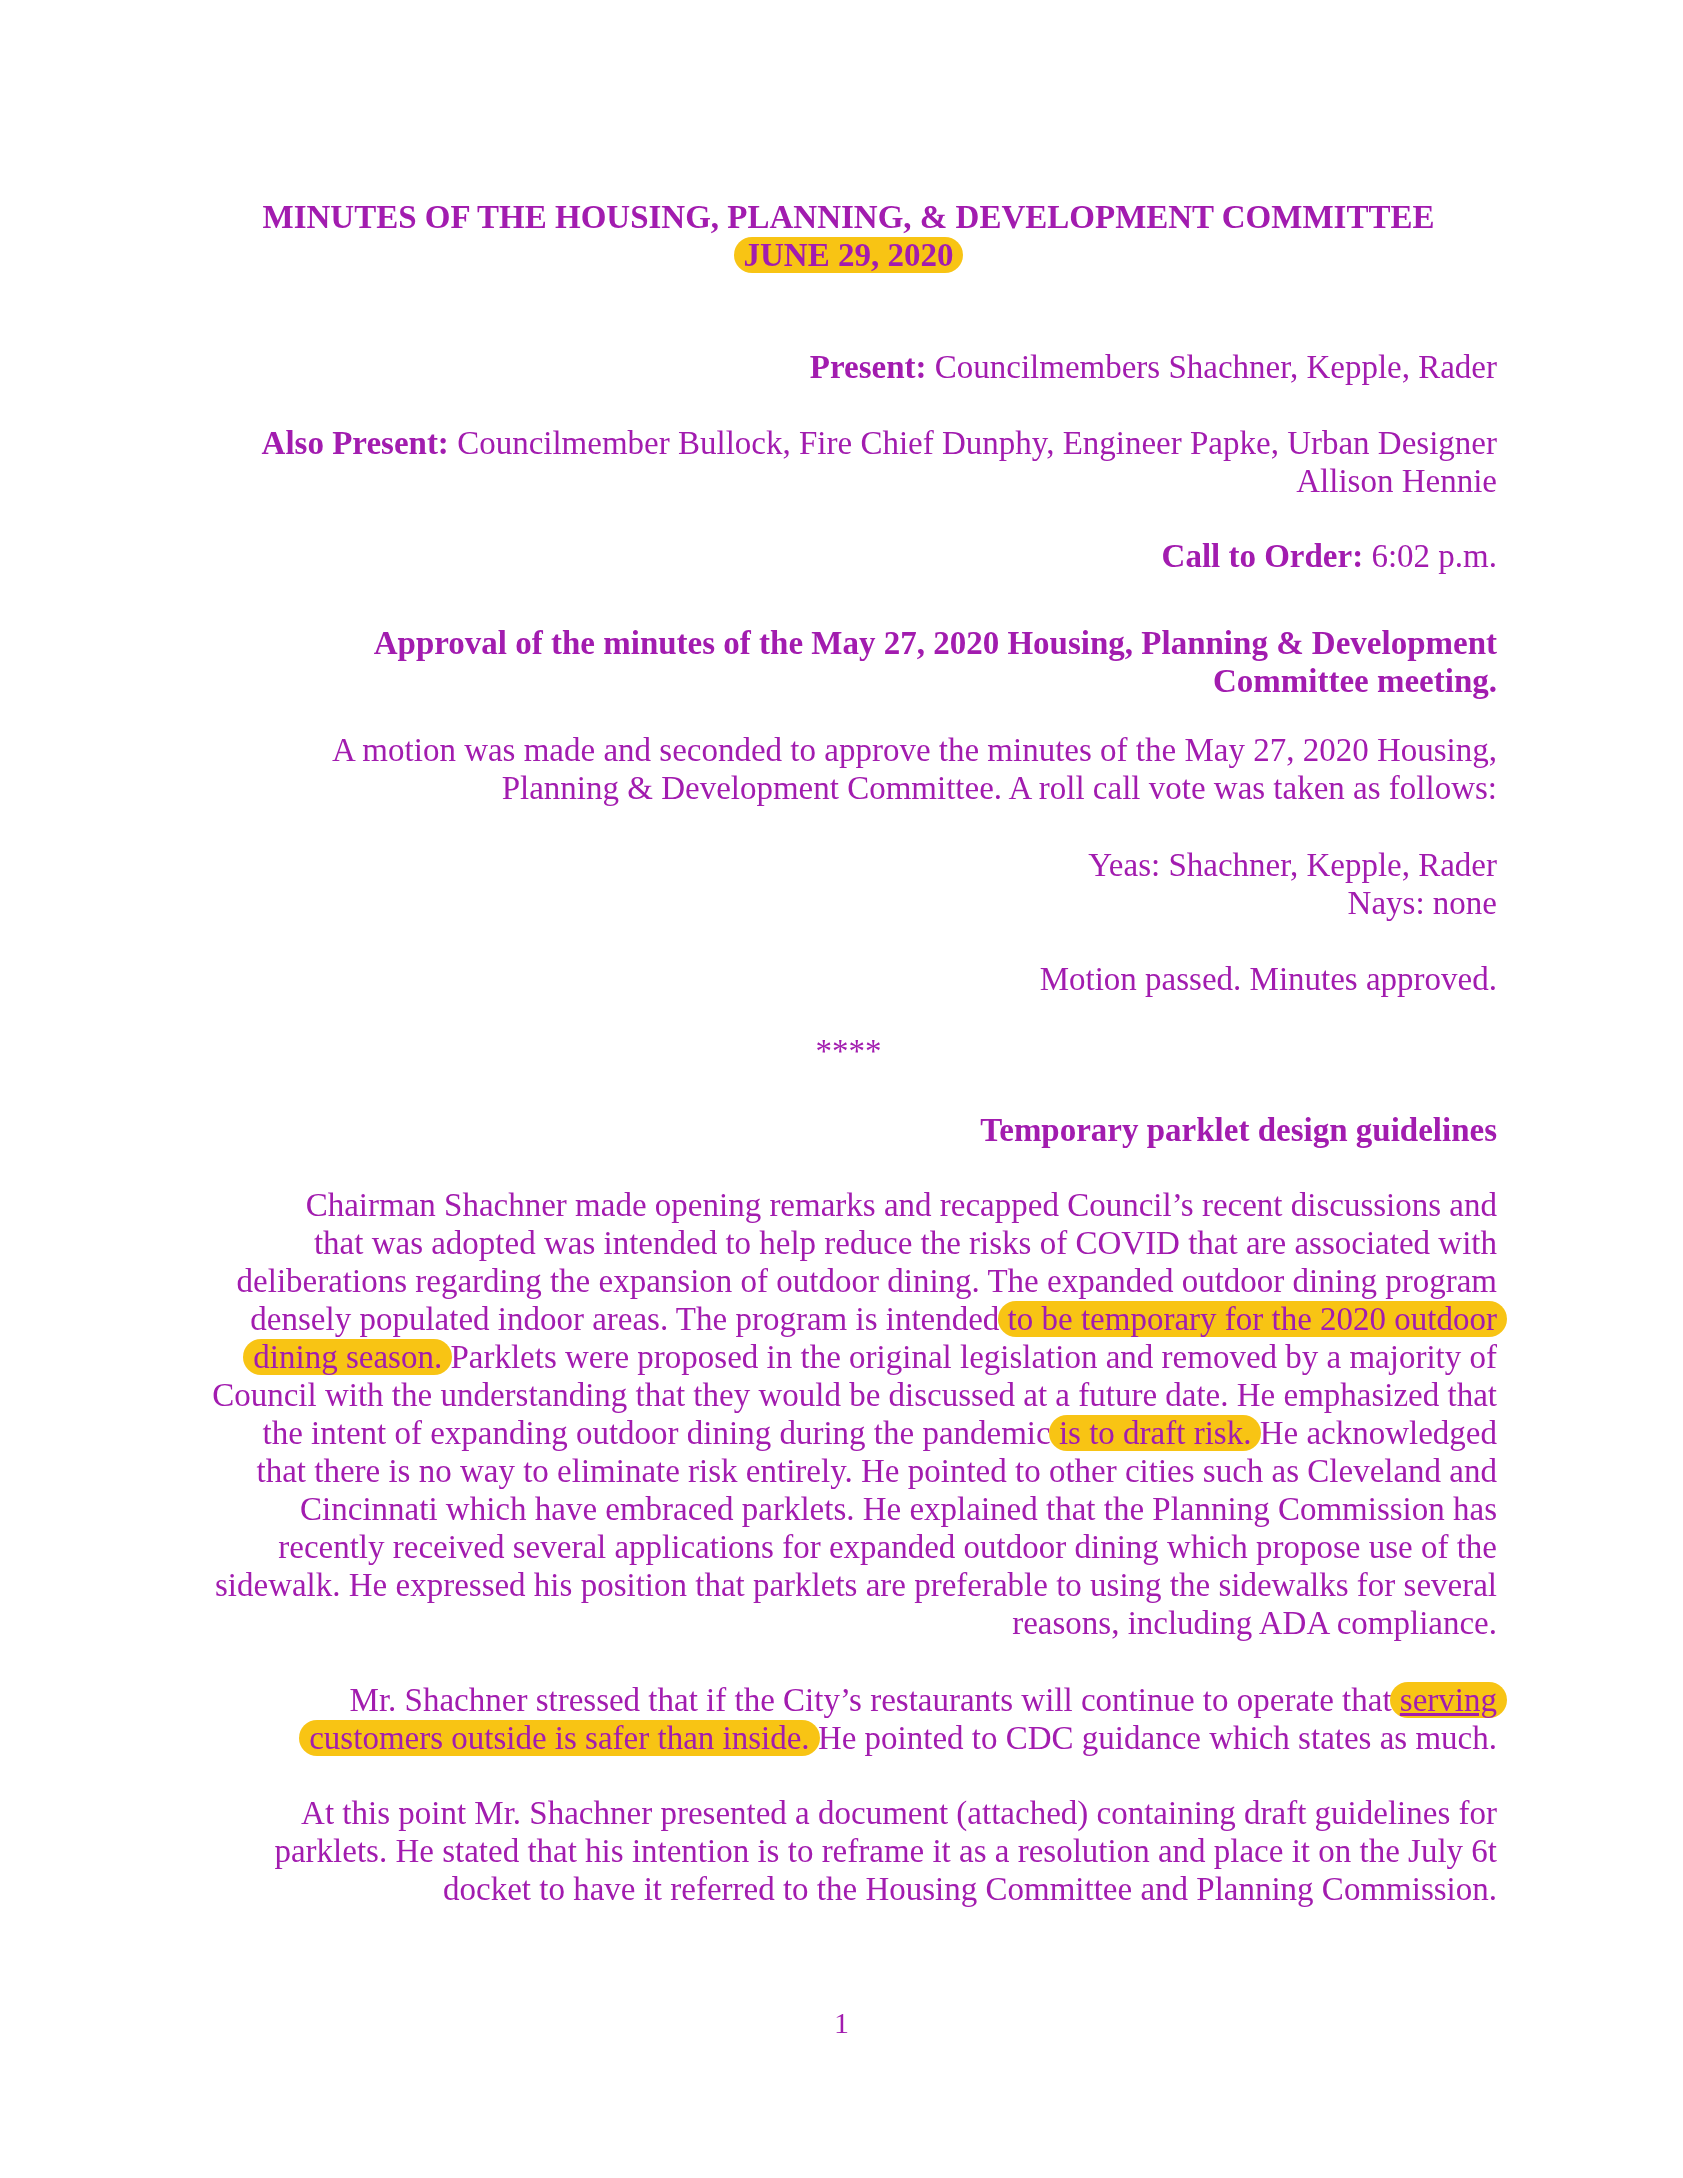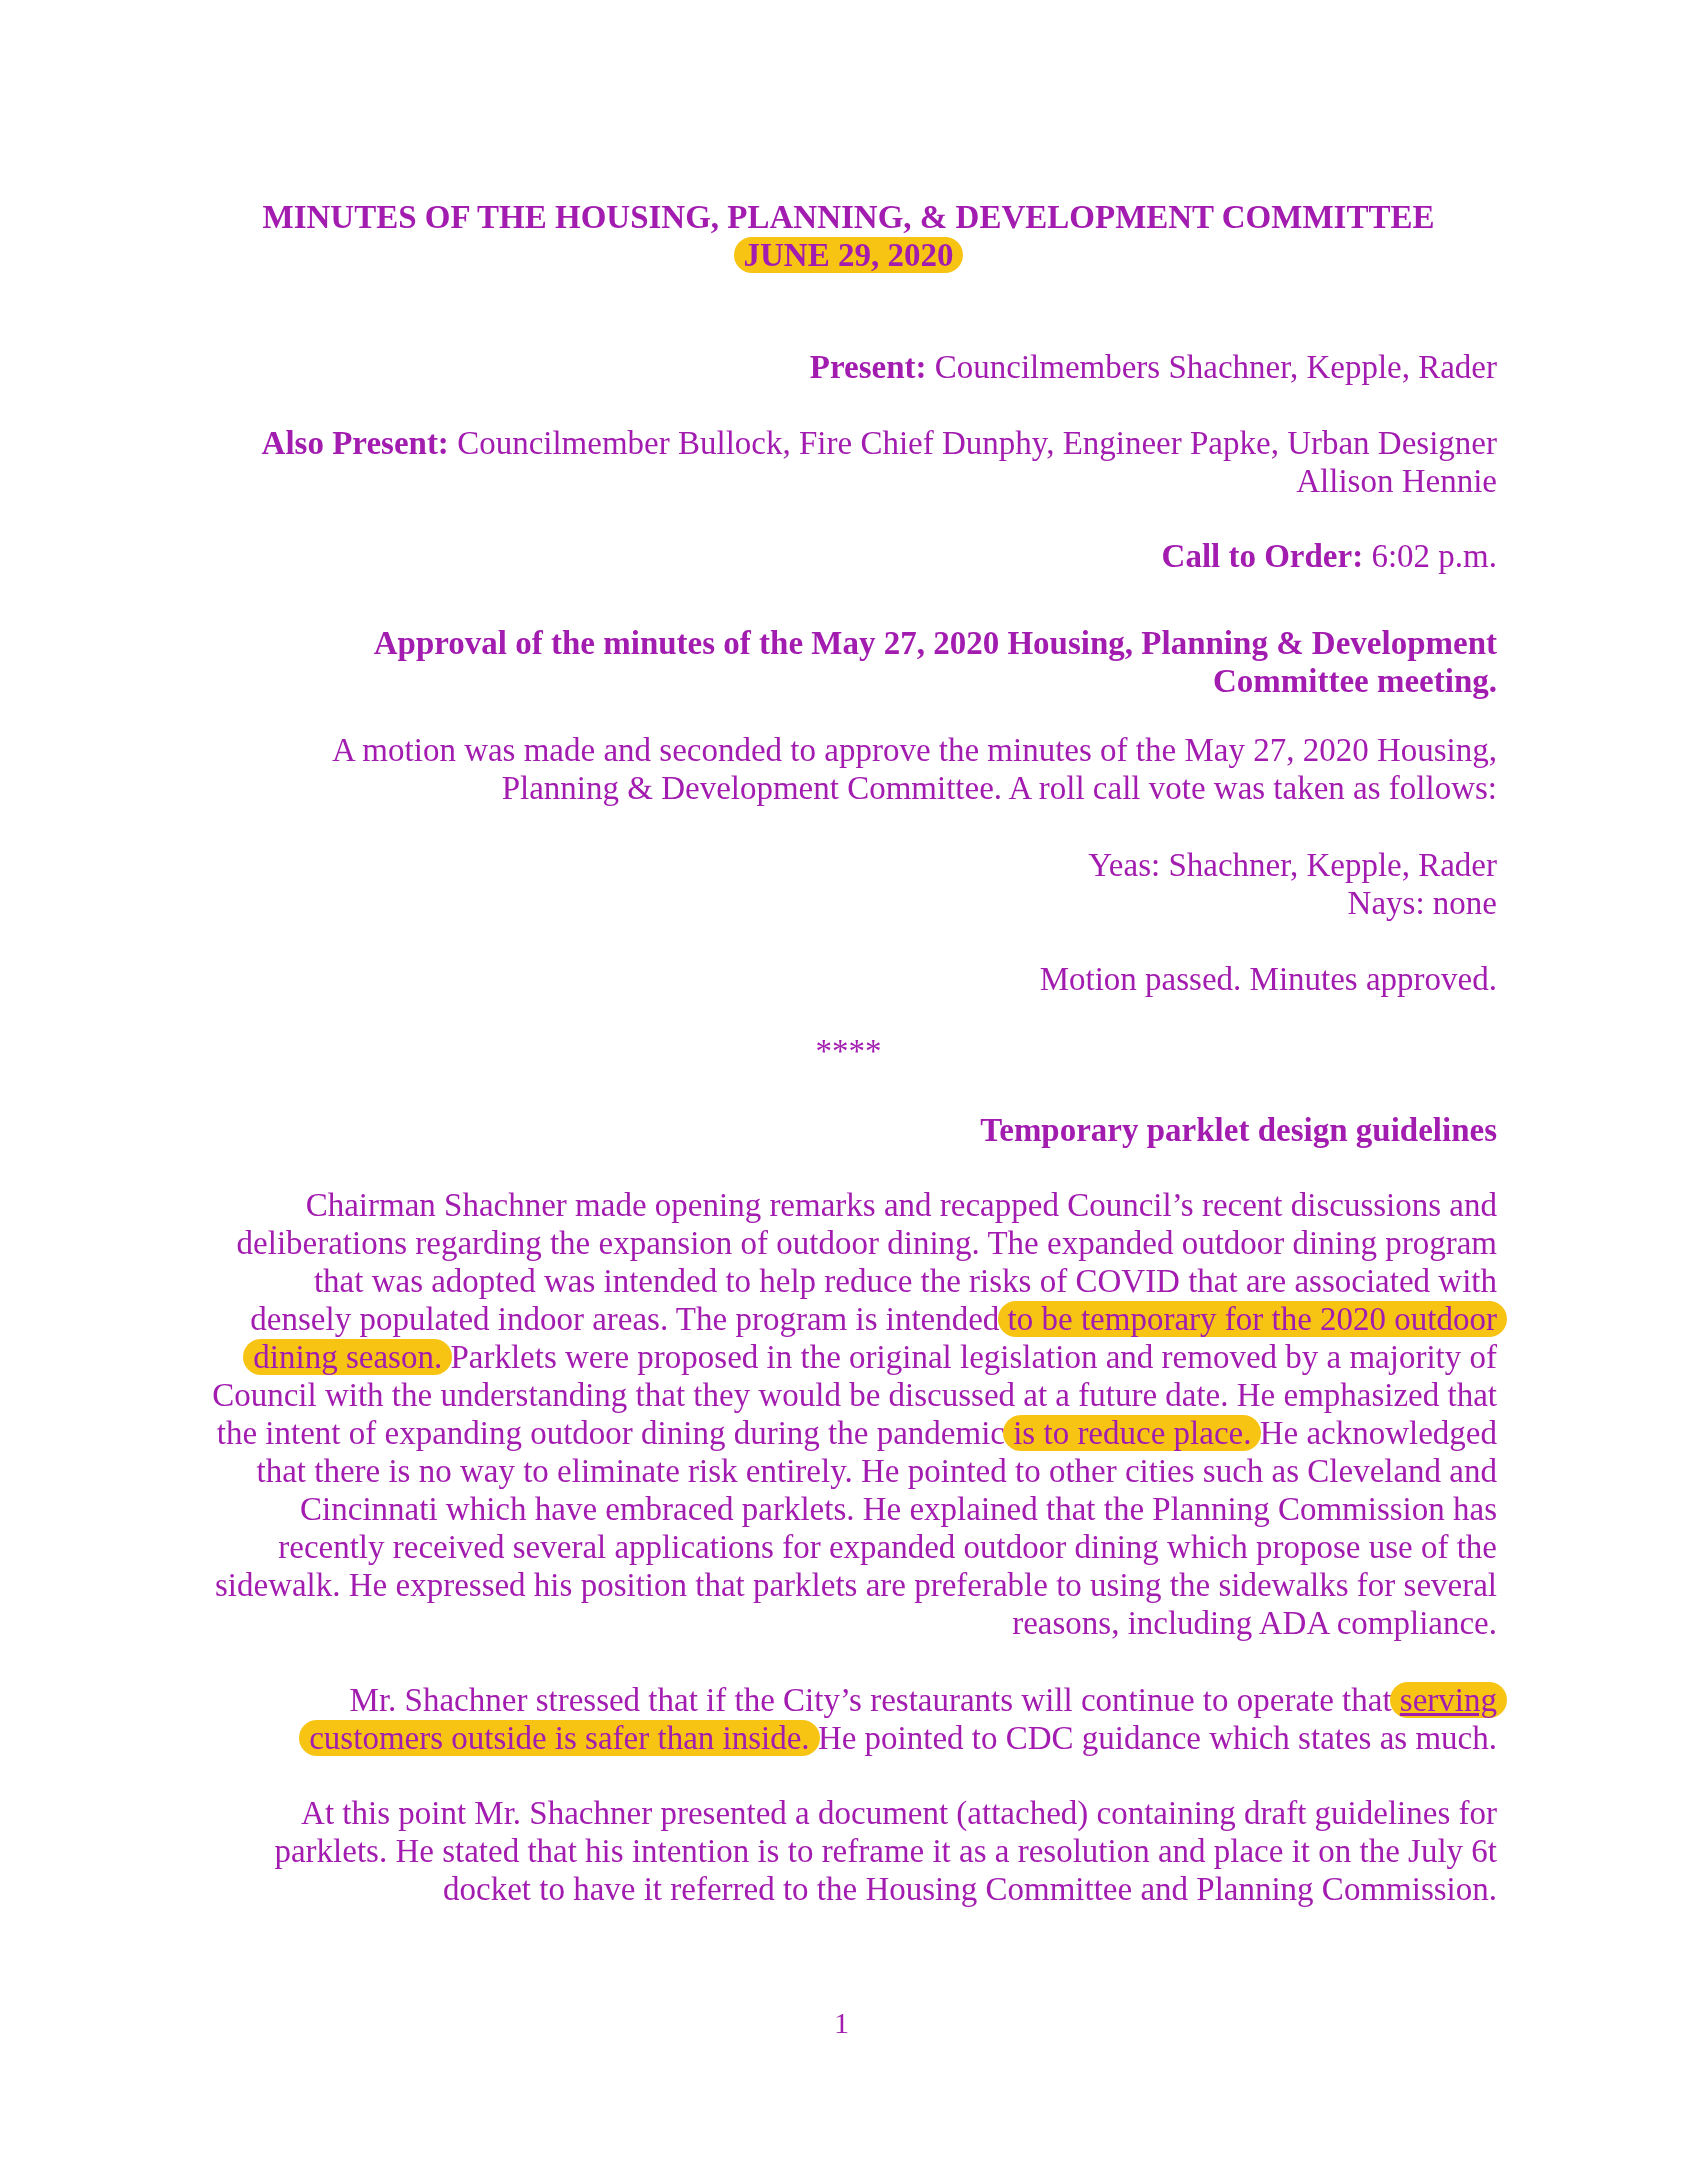--- a/index.html
+++ b/index.html
@@ -79,26 +79,26 @@
       <div class="line"><span>Motion passed. Minutes approved.</span></div>
     </div>
   <div class="block align-center" style="top:1032px">
       <div class="line"><span>****</span></div>
     </div>
   <div class="block indented" style="top:1111px">
       <div class="line"><span class="r-b">Temporary parklet design guidelines</span></div>
     </div>
   <div class="block" style="top:1186px">
       <div class="line"><span>Chairman Shachner made opening remarks and recapped Council’s recent discussions and</span></div>
+      <div class="line"><span>that was adopted was intended to help reduce the risks of COVID that are associated with</span></div>
       <div class="line"><span>deliberations regarding the expansion of outdoor dining. The expanded outdoor dining program</span></div>
-      <div class="line"><span>that was adopted was intended to help reduce the risks of COVID that are associated with</span></div>
       <div class="line"><span>densely populated indoor areas. The program is intended </span><span class="r-h" style="background: rgb(248, 196, 20);">to be temporary for the 2020 outdoor</span></div>
       <div class="line"><span class="r-h" style="background: rgb(248, 196, 20);">dining season.</span><span> Parklets were proposed in the original legislation and removed by a majority of</span></div>
       <div class="line"><span>Council with the understanding that they would be discussed at a future date. He emphasized that</span></div>
-      <div class="line"><span>the intent of expanding outdoor dining during the pandemic </span><span class="r-h" style="background: rgb(248, 196, 20);">is to reduce place.</span><span> He acknowledged</span></div>
+      <div class="line"><span>the intent of expanding outdoor dining during the pandemic </span><span class="r-h" style="background: rgb(248, 196, 20);">is to draft risk.</span><span> He acknowledged</span></div>
       <div class="line"><span>that there is no way to eliminate risk entirely. He pointed to other cities such as Cleveland and</span></div>
       <div class="line"><span>Cincinnati which have embraced parklets. He explained that the Planning Commission has</span></div>
       <div class="line"><span>recently received several applications for expanded outdoor dining which propose use of the</span></div>
       <div class="line"><span>sidewalk. He expressed his position that parklets are preferable to using the sidewalks for several</span></div>
       <div class="line"><span>reasons, including ADA compliance.</span></div>
     </div>
   <div class="block" style="top:1681px">
       <div class="line"><span>Mr. Shachner stressed that if the City’s restaurants will continue to operate that </span><span class="r-h" style="background: rgb(248, 196, 20); text-decoration: underline;">serving</span></div>
       <div class="line"><span class="r-h" style="background: rgb(248, 196, 20);">customers outside is safer than inside.</span><span> He pointed to CDC guidance which states as much.</span></div>
     </div>

